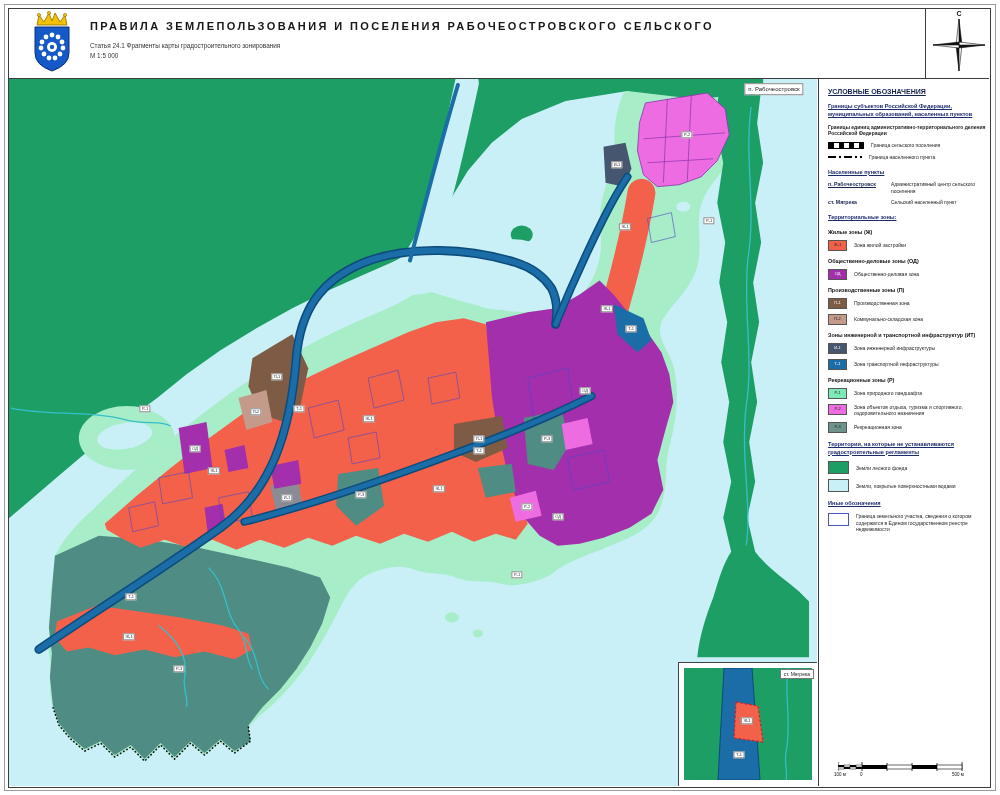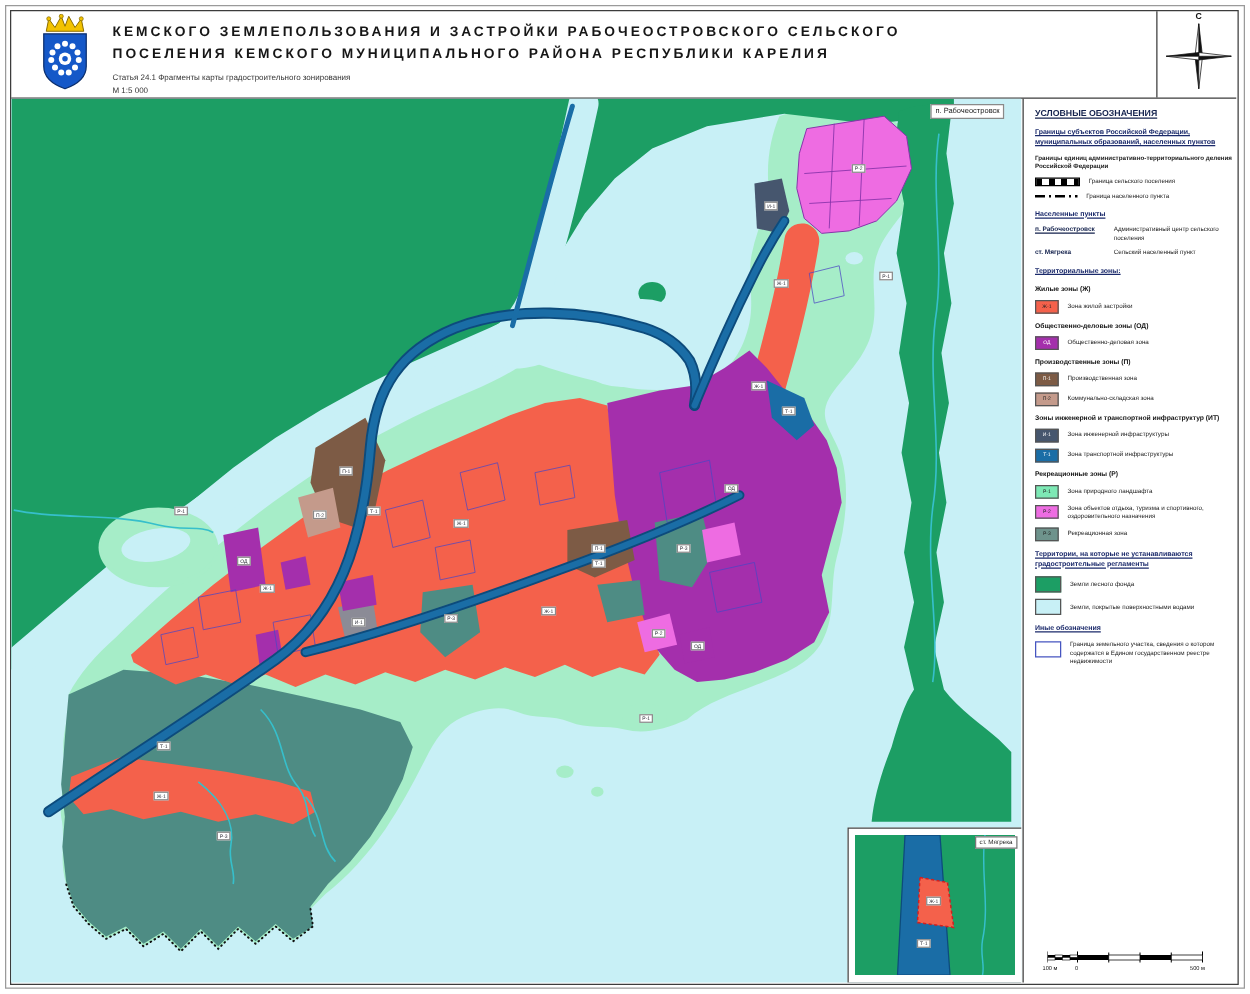--- a/index.html
+++ b/index.html
@@ -83,22 +83,21 @@
           <circle cx="10" cy="37" r="2.4"></circle>
         <circle cx="11" cy="31" r="2.4"></circle>
           <circle cx="15" cy="26" r="2.4"></circle>
       </g>
       <circle cx="21" cy="36" r="5" fill="#fff"></circle>
         <circle cx="21" cy="36" r="2.2" fill="#1558C8"></circle>
     </svg>
   </div>
   <div class="hdr-text">
     <div class="hdr-title">
-      <div>КЕМСКОГО ЗЕМЛЕПОЛЬЗОВАНИЯ И ЗАСТРОЙКИ РАБОЧЕОСТРОВСКОГО СЕЛЬСКОГО</div>
-      <div>ПОСЕЛЕНИЯ КЕМСКОГО МУНИЦИПАЛЬНОГО РАЙОНА РЕСПУБЛИКИ КАРЕЛИЯ</div>
+      <div>ПРАВИЛА ЗЕМЛЕПОЛЬЗОВАНИЯ И ПОСЕЛЕНИЯ РАБОЧЕОСТРОВСКОГО СЕЛЬСКОГО</div>
     </div>
     <div class="hdr-sub">
       <div>Статья 24.1 Фрагменты карты градостроительного зонирования</div>
       <div>М 1:5 000</div>
     </div>
   </div>
   <div class="compass">
     <div class="n">С</div>
     <svg width="58" height="56" viewBox="-29 -28 58 56">
       <g stroke="#111" stroke-width="0.6">

